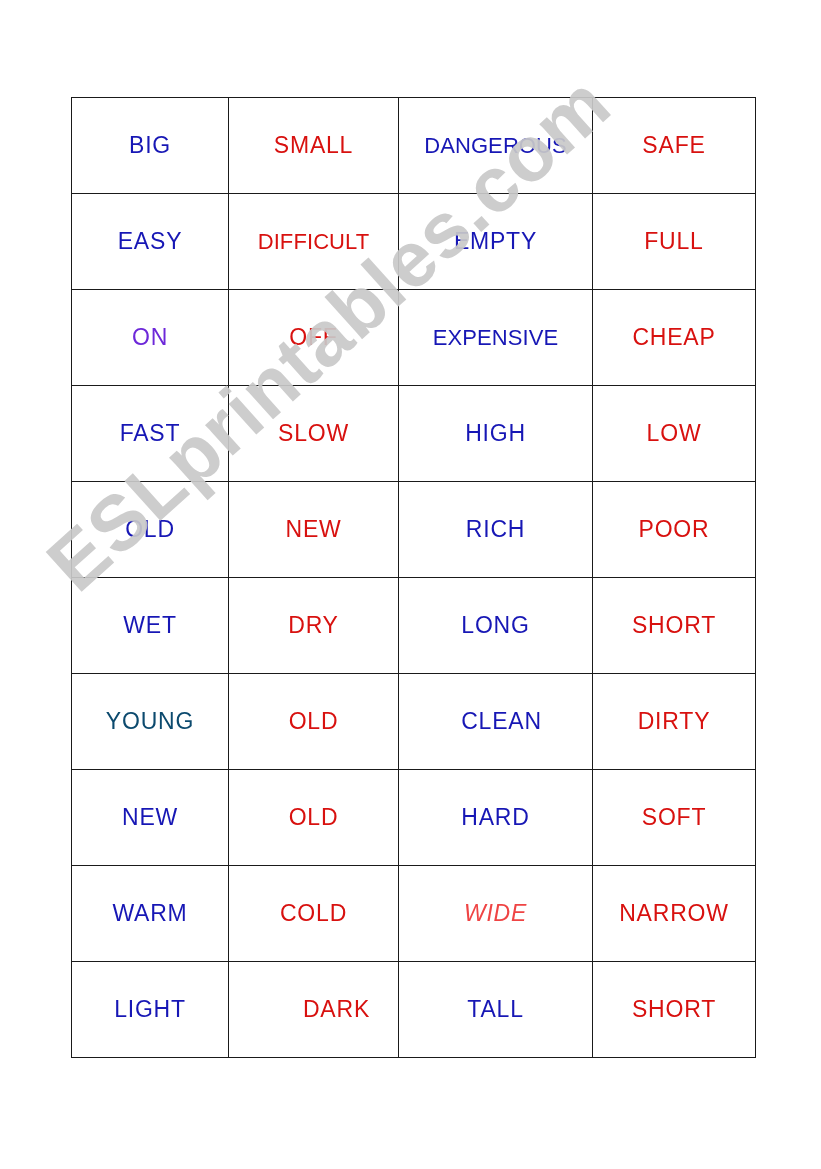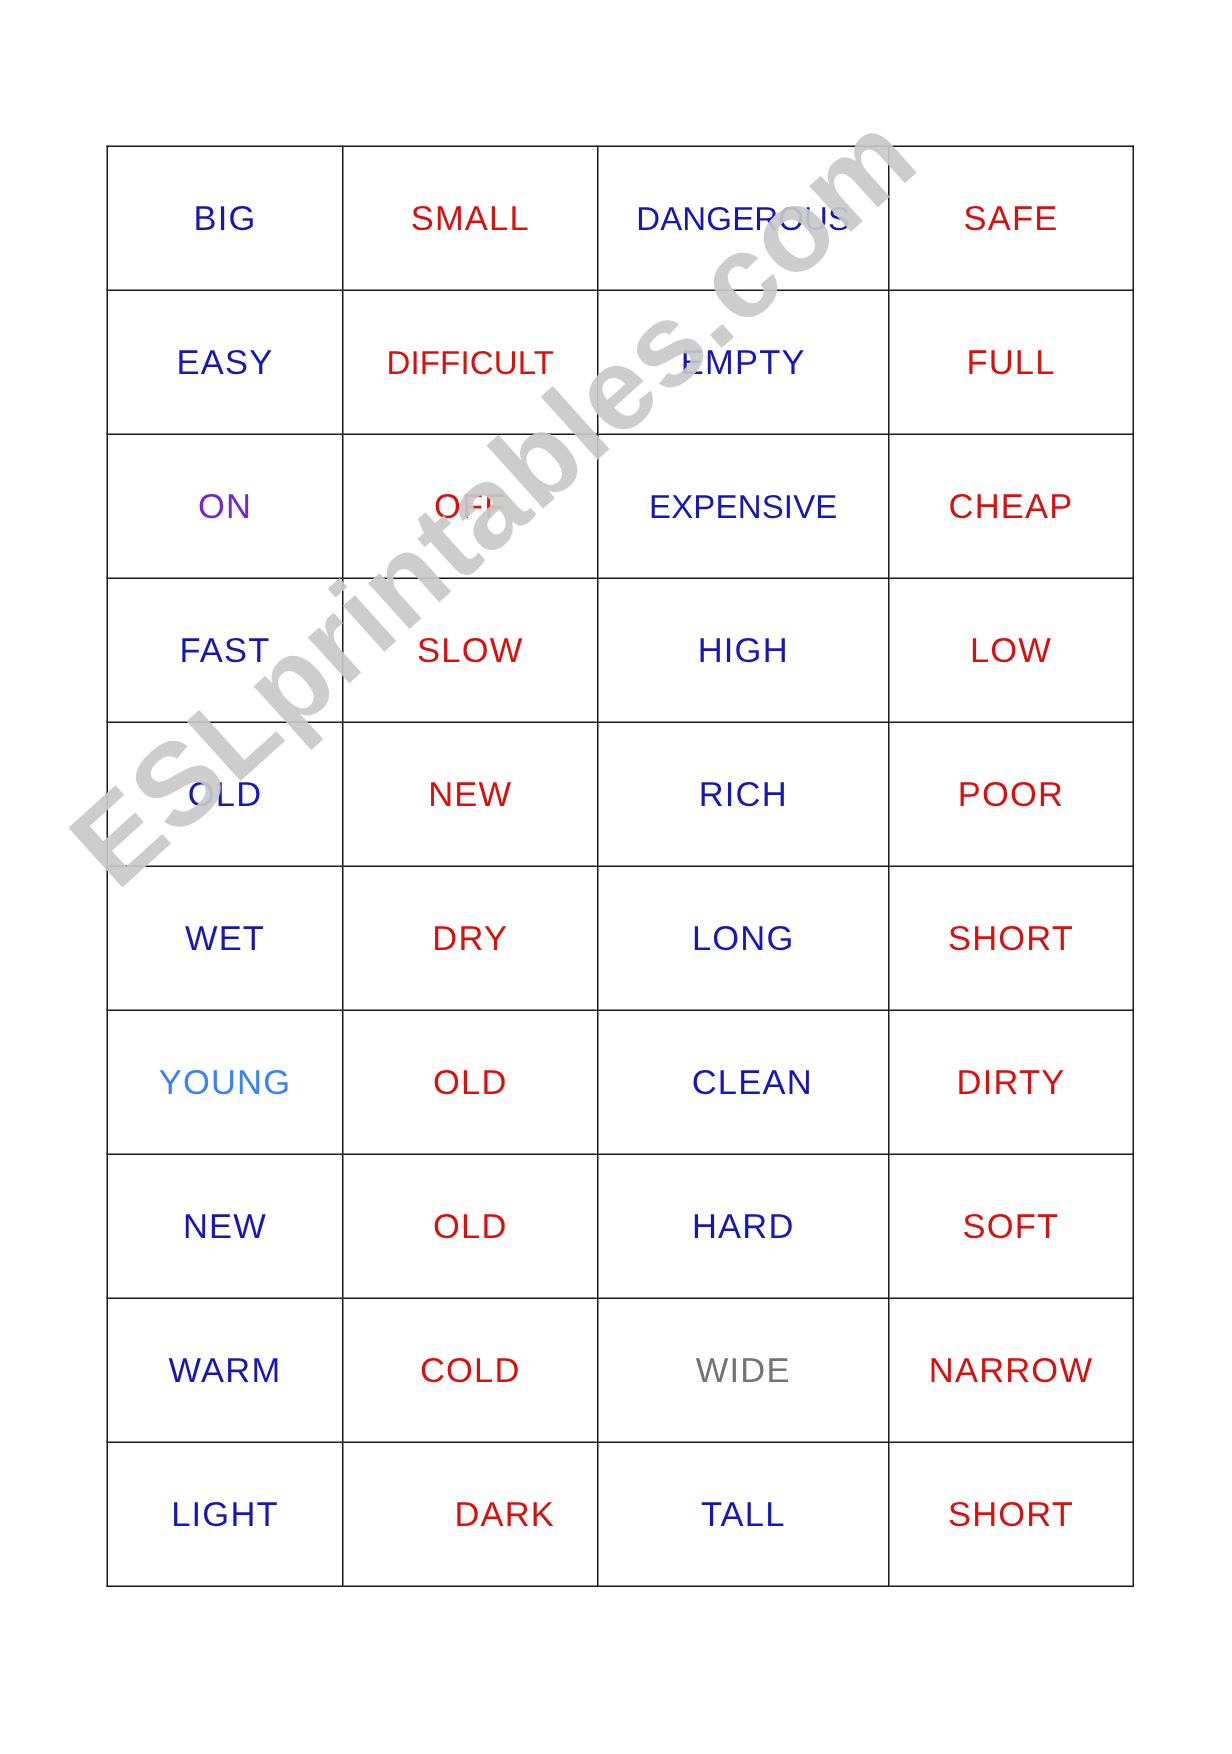--- a/index.html
+++ b/index.html
@@ -143,35 +143,35 @@
           <td style="border-color: rgb(26, 26, 26);"><span class="word blue" style="color: rgb(23, 23, 181);">RICH</span></td>
           <td style="border-color: rgb(26, 26, 26);"><span class="word red" style="color: rgb(216, 17, 15);">POOR</span></td>
         </tr>
         <tr>
           <td style="border-color: rgb(26, 26, 26);"><span class="word blue" style="color: rgb(23, 23, 181);">WET</span></td>
           <td style="border-color: rgb(26, 26, 26);"><span class="word red" style="color: rgb(216, 17, 15);">DRY</span></td>
           <td style="border-color: rgb(26, 26, 26);"><span class="word blue" style="color: rgb(23, 23, 181);">LONG</span></td>
           <td style="border-color: rgb(26, 26, 26);"><span class="word red" style="color: rgb(216, 17, 15);">SHORT</span></td>
         </tr>
         <tr>
-          <td style="border-color: rgb(26, 26, 26);"><span class="word blue" style="color: #3b82f6;">YOUNG</span></td>
+          <td style="border-color: rgb(26, 26, 26);"><span class="word blue" style="color: #0c4a6e;">YOUNG</span></td>
           <td style="border-color: rgb(26, 26, 26);"><span class="word red" style="color: rgb(216, 17, 15);">OLD</span></td>
           <td style="border-color: rgb(26, 26, 26); padding-left: 12px;"><span class="word blue" style="color: rgb(23, 23, 181);">CLEAN</span></td>
           <td style="border-color: rgb(26, 26, 26);"><span class="word red" style="color: rgb(216, 17, 15);">DIRTY</span></td>
         </tr>
         <tr>
           <td style="border-color: rgb(26, 26, 26);"><span class="word blue" style="color: rgb(23, 23, 181);">NEW</span></td>
           <td style="border-color: rgb(26, 26, 26);"><span class="word red" style="color: rgb(216, 17, 15);">OLD</span></td>
           <td style="border-color: rgb(26, 26, 26);"><span class="word blue" style="color: rgb(23, 23, 181);">HARD</span></td>
           <td style="border-color: rgb(26, 26, 26);"><span class="word red" style="color: rgb(216, 17, 15);">SOFT</span></td>
         </tr>
         <tr>
           <td style="border-color: rgb(26, 26, 26);"><span class="word blue" style="color: rgb(23, 23, 181);">WARM</span></td>
           <td style="border-color: rgb(26, 26, 26);"><span class="word red" style="color: rgb(216, 17, 15);">COLD</span></td>
-          <td style="border-color: rgb(26, 26, 26);"><span class="word blue" style="color: #737373;">WIDE</span></td>
+          <td style="border-color: rgb(26, 26, 26);"><span class="word blue" style="color: #ef4444; font-style: italic;">WIDE</span></td>
           <td style="border-color: rgb(26, 26, 26);"><span class="word red" style="color: rgb(216, 17, 15);">NARROW</span></td>
         </tr>
         <tr>
           <td style="border-color: rgb(26, 26, 26);"><span class="word blue" style="color: rgb(23, 23, 181);">LIGHT</span></td>
           <td style="border-color: rgb(26, 26, 26);"><span class="word red" style="color: rgb(216, 17, 15); margin-left: 46px;">DARK</span></td>
           <td style="border-color: rgb(26, 26, 26);"><span class="word blue" style="color: rgb(23, 23, 181);">TALL</span></td>
           <td style="border-color: rgb(26, 26, 26);"><span class="word red" style="color: rgb(216, 17, 15);">SHORT</span></td>
         </tr>
       </tbody>
   </table>

